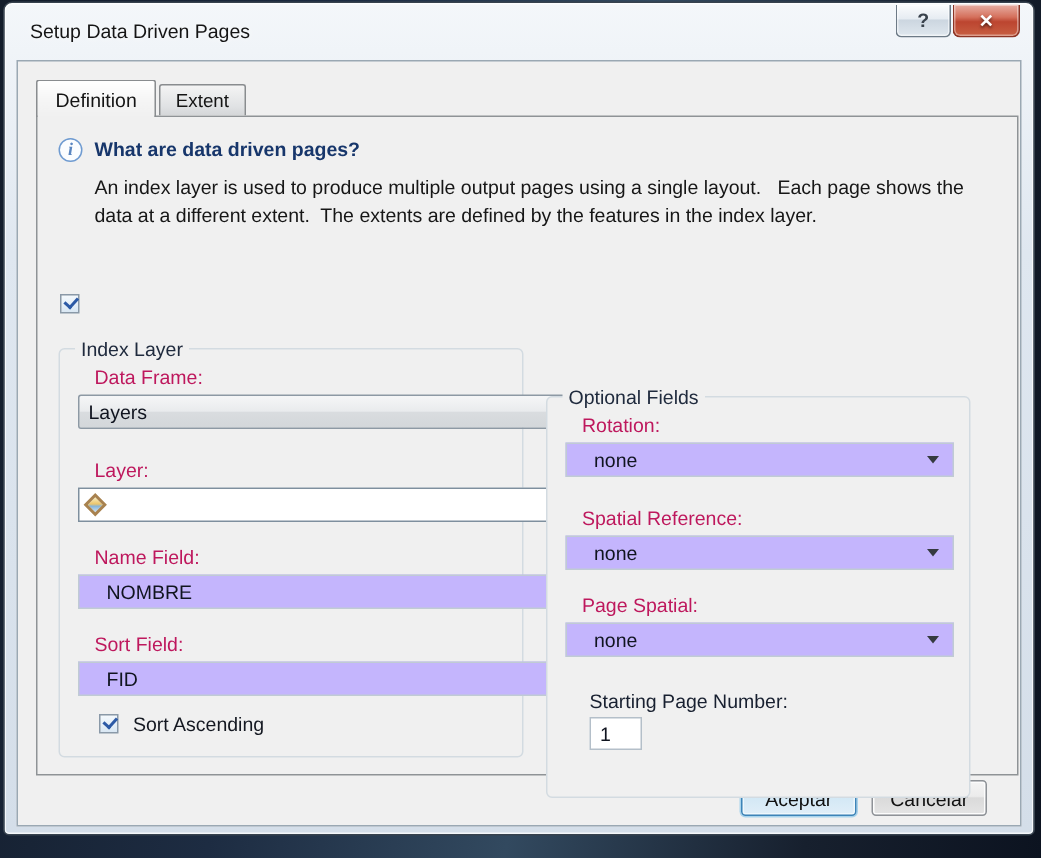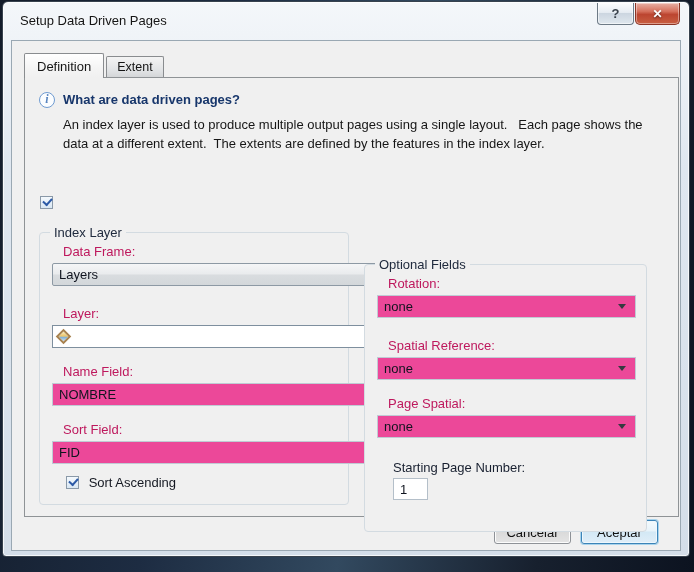--- a/index.html
+++ b/index.html
@@ -88,21 +88,21 @@
     position:absolute; left:12px; height:23px; display:flex; align-items:center;
     cursor:pointer; overflow:hidden;
   }
   .combo-text { flex:1; padding-left:6px; color:#10141f; white-space:nowrap; }
   .arrow-down { width:0; height:0; border-left:4px solid transparent; border-right:4px solid transparent;
     border-top:5px solid #353a40; margin-right:9px; }
   .combo.gradient {
     border:1px solid #8d99a4; border-radius:2px;
     background:linear-gradient(#f5f6f7,#e9ebed 48%,#d9dcdf 52%,#d3d7da);
   }
-  .combo.white { border:1px solid #c0cbd4; background:#ec4899; }
+  .combo.white { border:1px solid #c0cbd4; background:#c4b5fd;padding-left:12px; }
   .combo.classic { border:1px solid #7e8f9e; background:#fff; padding-right:0; }
   .combo-btn {
     width:19px; height:100%; display:flex; align-items:center; justify-content:center;
     border:1px solid #8d99a4; background:linear-gradient(#fafafa,#dfe1e3 60%,#cfd2d5);
     margin-left:auto;
   }
   .combo-btn .arrow-down { margin:0; }
   .layer-icon {
     width:11px; height:11px; margin-left:5px; transform:rotate(45deg); flex:0 0 auto;
     border:2px solid #a8824f;
@@ -227,21 +227,21 @@
           <span class="combo-text">none</span>
           <span class="arrow-down"></span>
         </div>
 
         <span class="spn-label">Starting Page Number:</span>
         <input class="spn-input" value="1" style="">
       </div>
     </div>
 
     <div class="button-row">
+      <div class="btn default">
+        <span>Aceptar</span>
+      </div>
       <div class="btn">
         <span>Cancelar</span>
       </div>
-      <div class="btn default">
-        <span>Aceptar</span>
-      </div>
     </div>
   </div>
 </div>
 
 </body></html>

